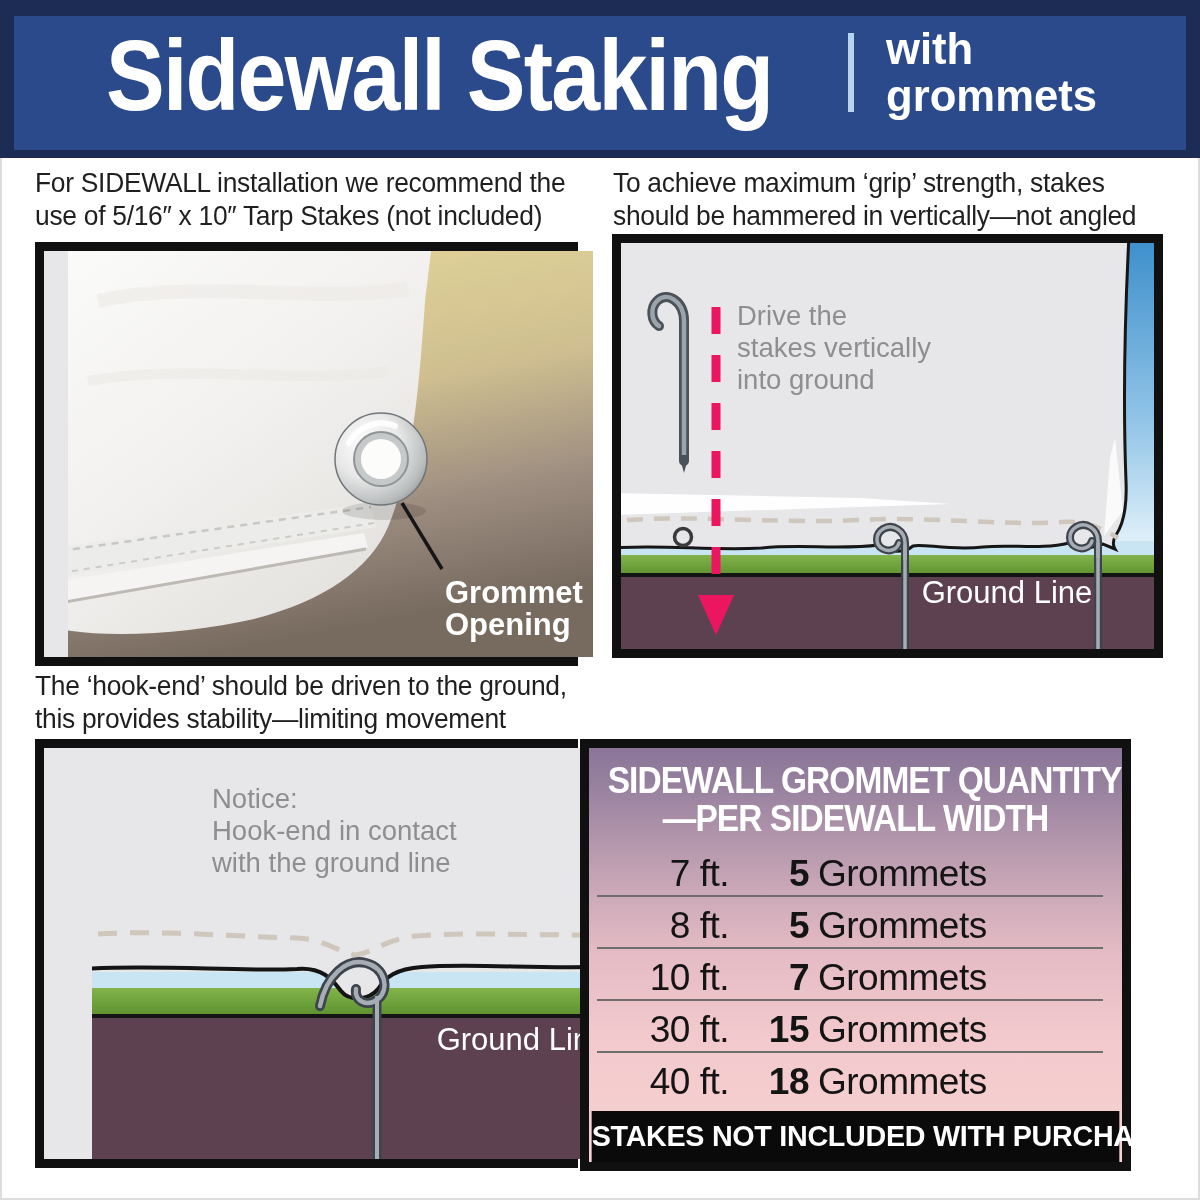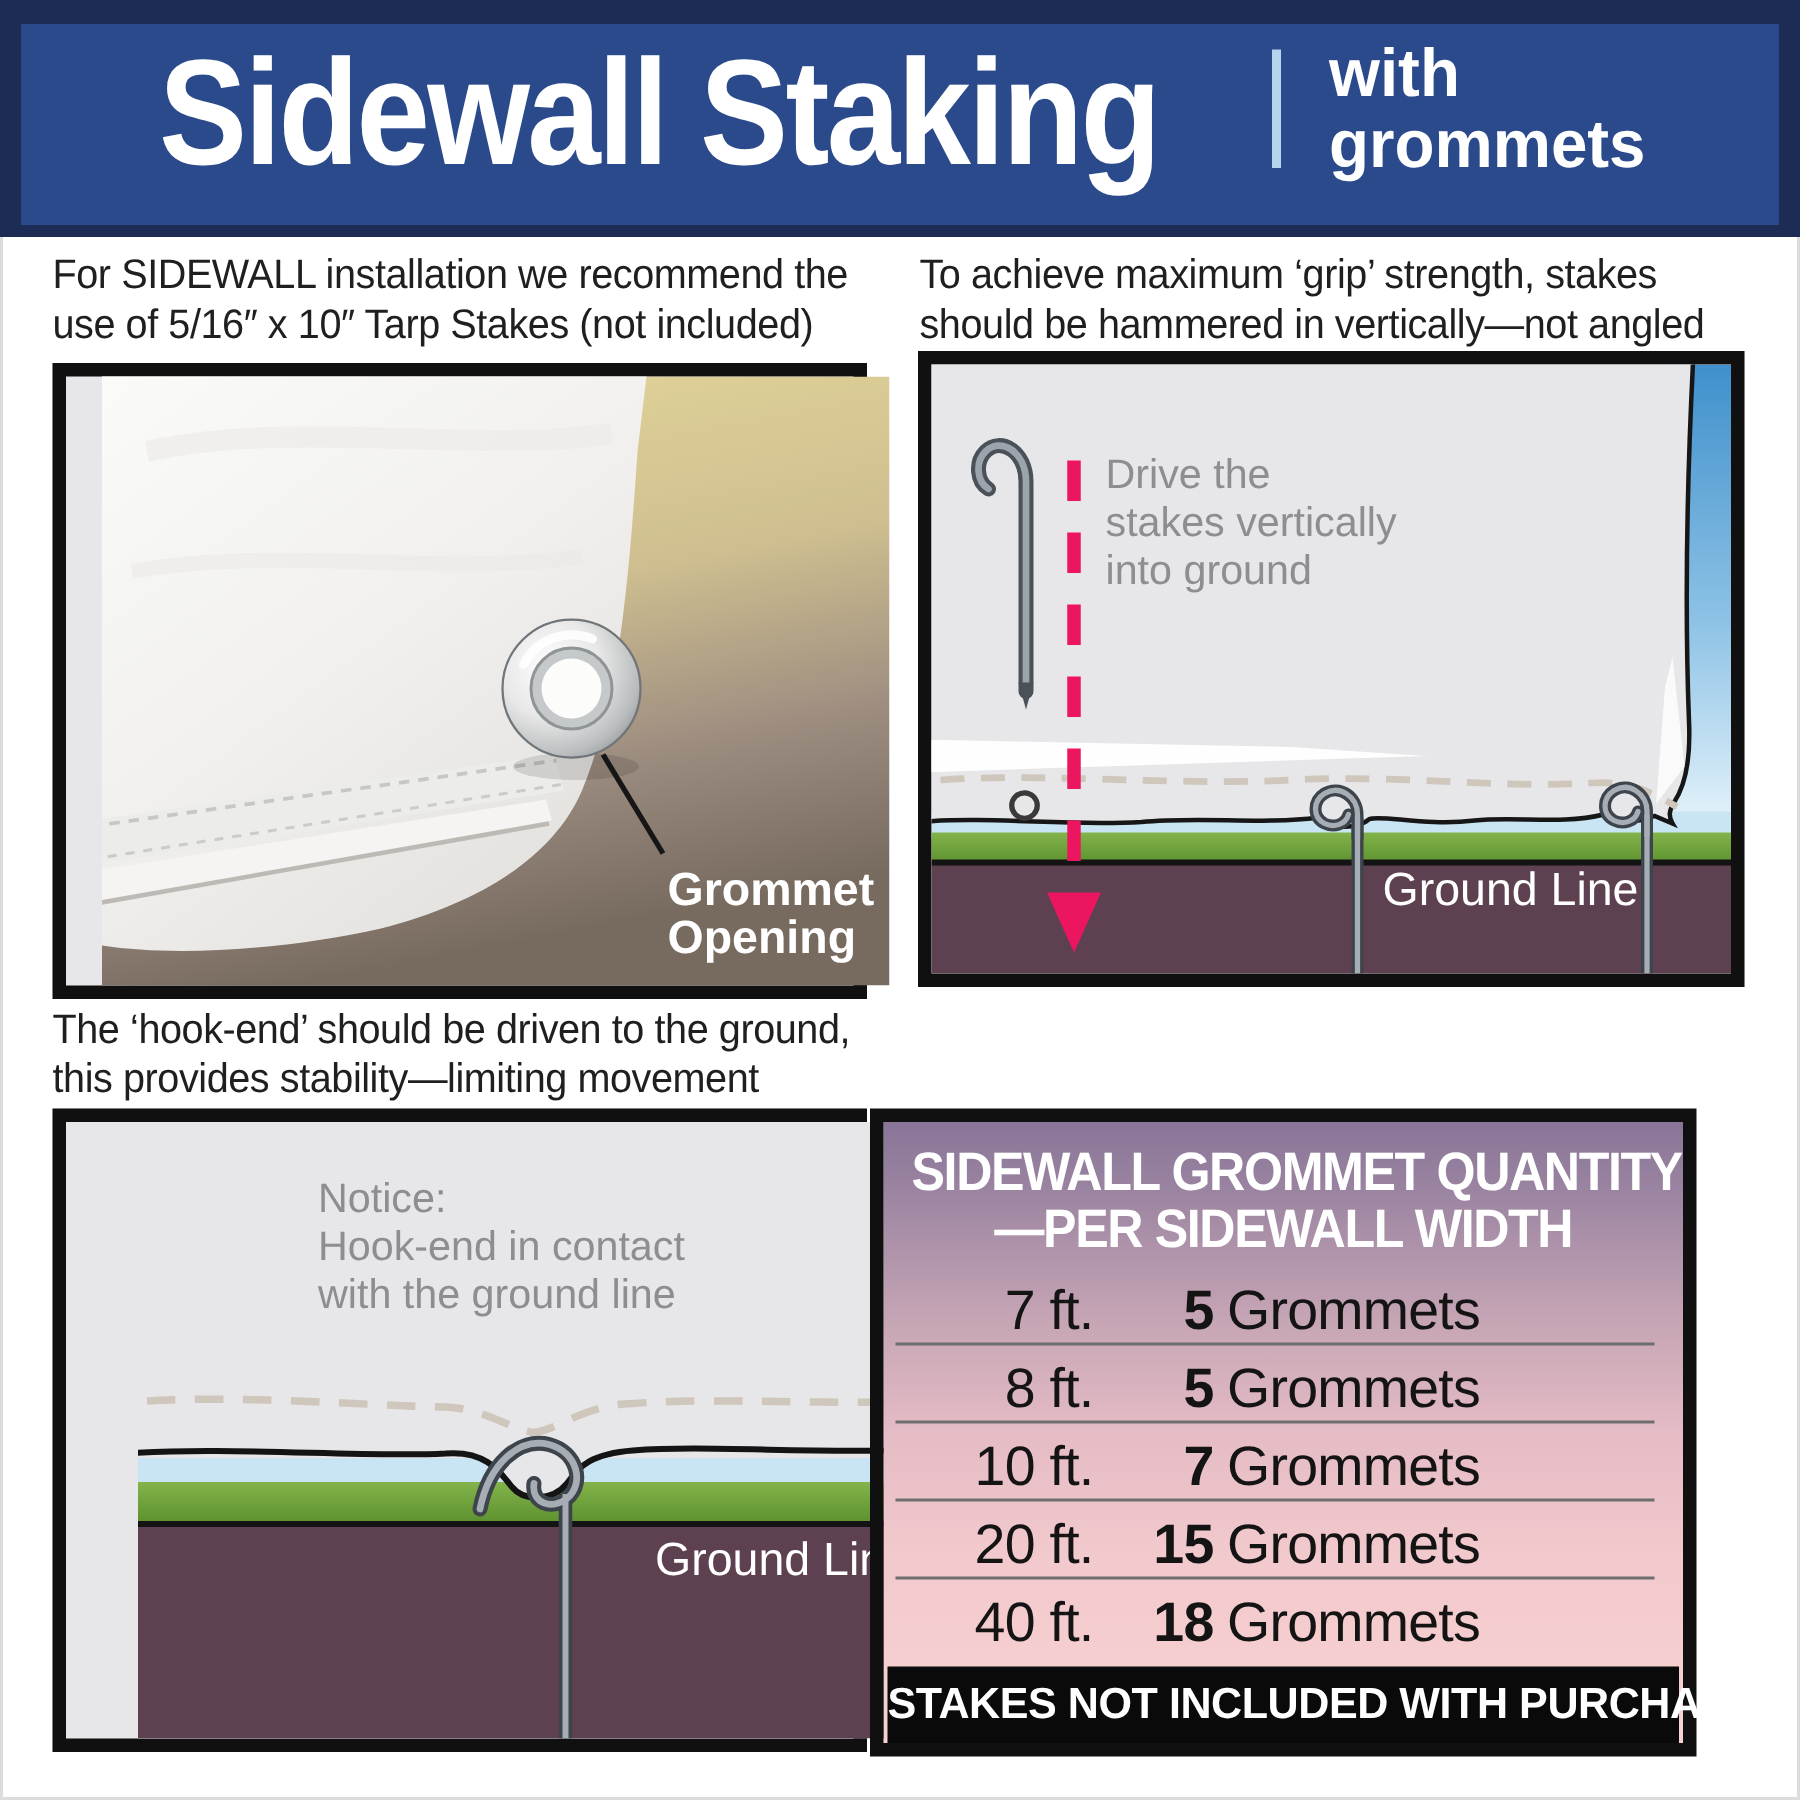--- a/index.html
+++ b/index.html
@@ -213,21 +213,21 @@
         <span class="tw">8 ft.</span>
         <span class="tq">5</span>
         <span class="tu">Grommets</span>
       </div>
       <div class="trow">
         <span class="tw">10 ft.</span>
         <span class="tq">7</span>
         <span class="tu">Grommets</span>
       </div>
       <div class="trow">
-        <span class="tw">20 ft.</span>
+        <span class="tw">30 ft.</span>
         <span class="tq">15</span>
         <span class="tu">Grommets</span>
       </div>
       <div class="trow">
         <span class="tw">40 ft.</span>
         <span class="tq">18</span>
         <span class="tu">Grommets</span>
       </div>
     </div>
     <div class="tbl-footer">STAKES NOT INCLUDED WITH PURCHASE</div>

